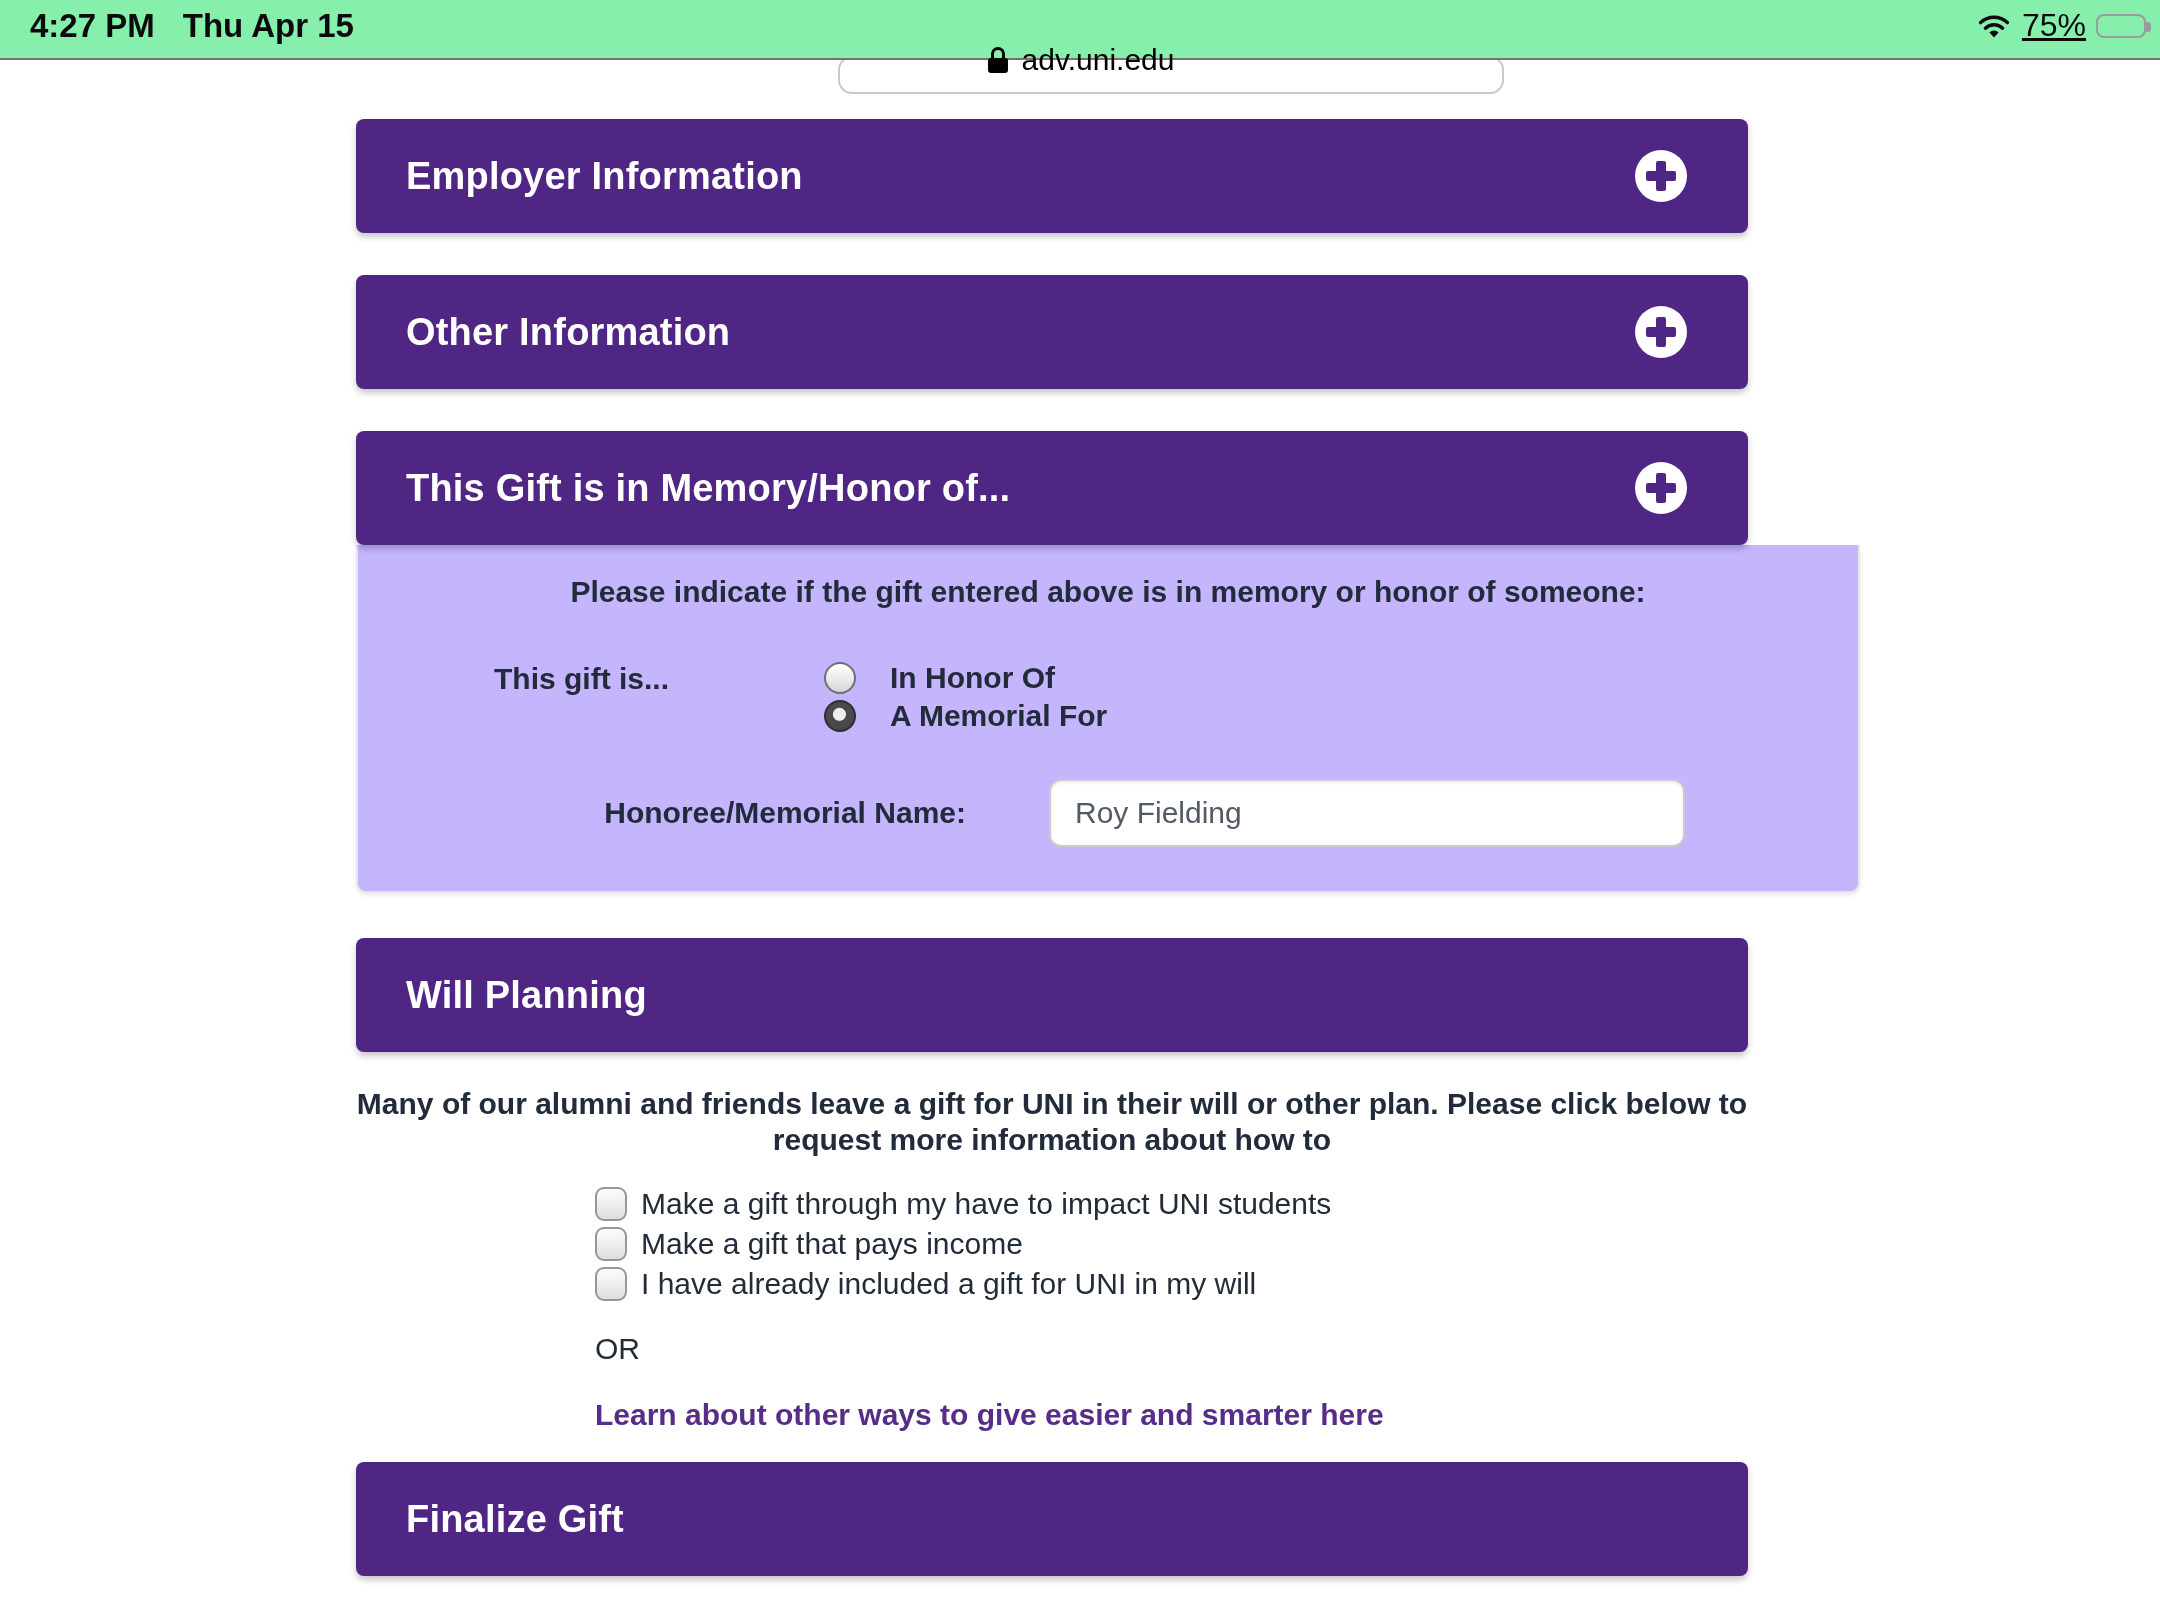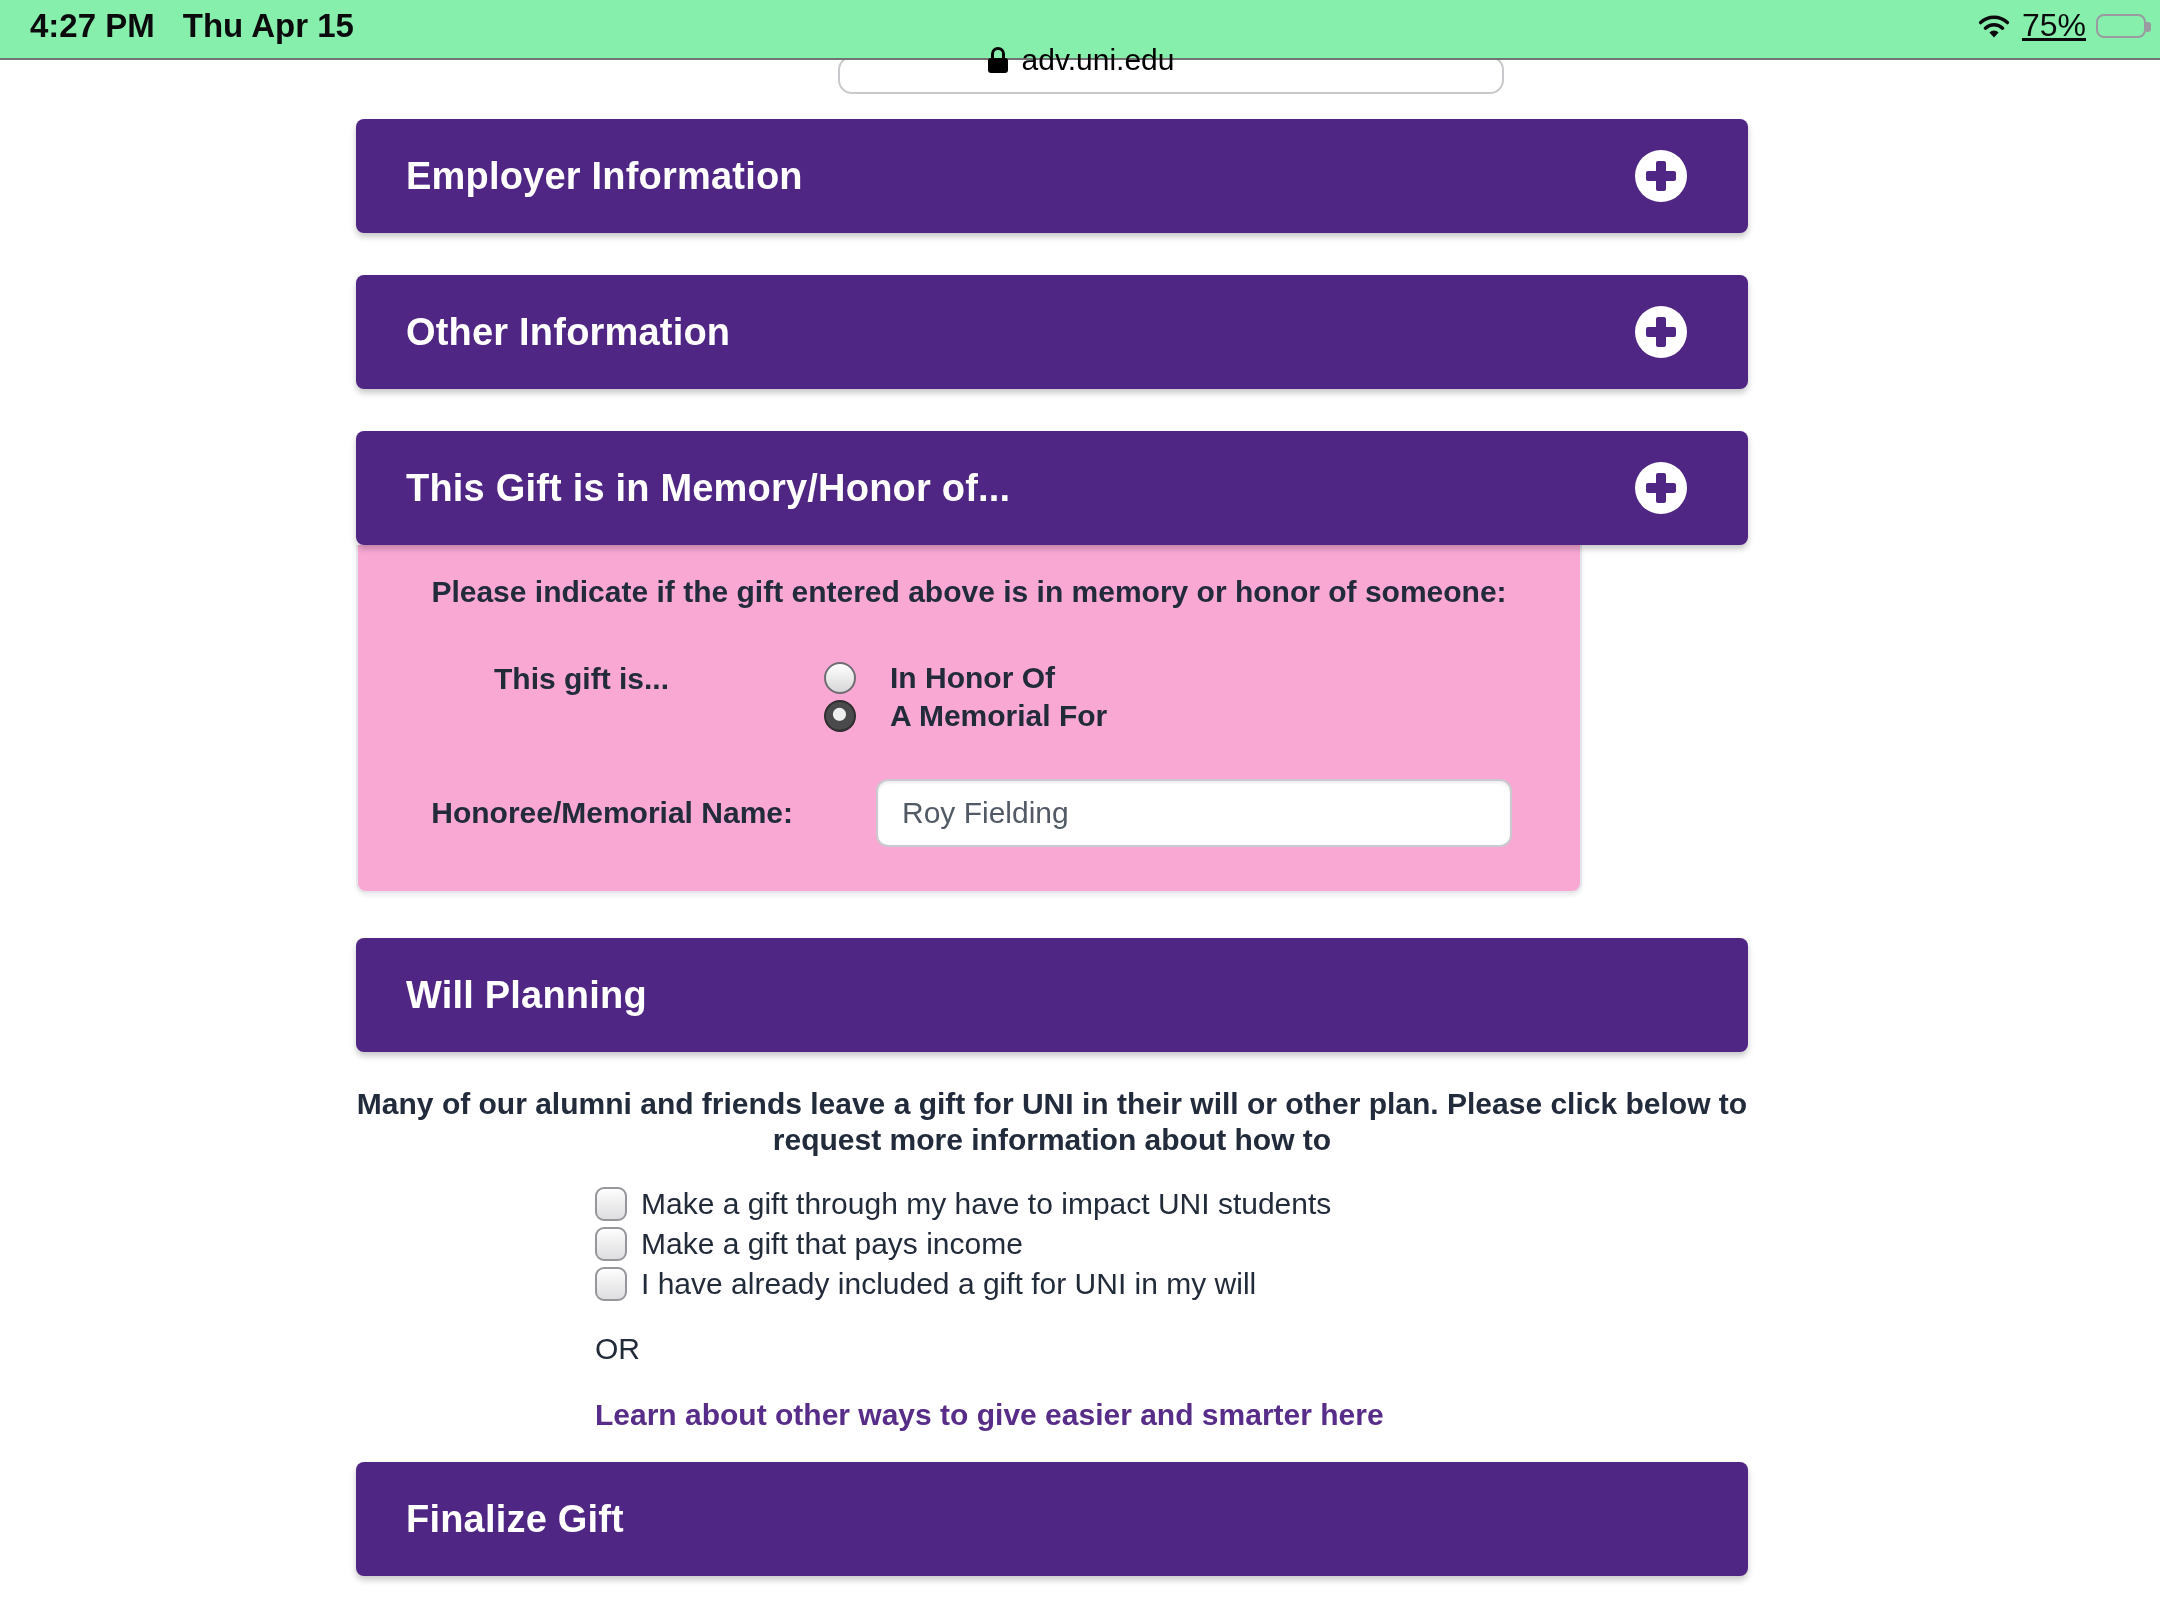--- a/index.html
+++ b/index.html
@@ -35,34 +35,34 @@
     padding:0 60px 0 50px; position:relative; }
   .bar h2 { color:#ffffff; font-size:38px; font-weight:bold; letter-spacing:0.2px; }
   .plus { position:absolute; right:61px; top:31px; width:52px; height:52px;
     background:#ffffff; border-radius:50%; }
   .plus::before, .plus::after { content:""; position:absolute; background:#4F2683; border-radius:2px; }
   .plus::before { left:11px; top:21px; width:30px; height:10px; }
   .plus::after  { left:21px; top:11px; width:10px; height:30px; }
 
   .mt37 { margin-top:37px; } .mt42 { margin-top:42px; } .mt45 { margin-top:45px; } .mt30 { margin-top:30px; }
 
-  .panel { width:1226px; height:348px; background:#f9a8d4; border:2px solid #E6E6EA;
+  .panel { width:1504px; height:348px; background:#c4b5fd; border:2px solid #E6E6EA;
     border-top:none; border-radius:0 0 10px 10px; box-shadow:0 3px 4px rgba(0,0,0,0.07);
     padding-top:30px; }
   .prompt { text-align:center; font-size:30px; font-weight:bold; color:#212B3B; }
   .gift-row { display:flex; margin-top:50px; }
   .gift-label { width:447px; text-align:center; font-size:30px; font-weight:bold; padding-top:3px; }
   .radio-col { margin-left:19px; }
   .radio-line { display:flex; align-items:center; height:38px; }
   .radio { width:32px; height:32px; border-radius:50%;
     border:2px solid #6E6E73; background:linear-gradient(#ffffff,#d7d7d9); }
   .radio.selected { border:2px solid #2E2E30;
     background:radial-gradient(circle at 48% 44%, #EFEFEF 0 6px, #4A4A4C 7px 15px, #2B2B2D 16px); }
   .radio-text { margin-left:34px; font-size:30px; color:#222B3A;font-weight:bold; }
-  .honoree-row { display:flex; align-items:center; margin-top:44px; }
+  .honoree-row { display:flex; align-items:center; margin-top:44px;justify-content:center; }
   .honoree-label { width:435px; text-align:right; font-size:30px; font-weight:bold; }
   .text-input { margin-left:83px; width:636px; height:68px; background:#fff;
     border:2px solid #CACACE; border-radius:12px; box-shadow:inset 0 2px 3px rgba(0,0,0,0.08);
     font-size:30px; color:#525A66; padding:0 24px;
     font-family:"Liberation Sans","DejaVu Sans",sans-serif; }
 
   .will-intro { margin-top:34px; width:1392px; text-align:center;
     font-size:30px; font-weight:bold; line-height:36px; color:#212B3B; }
   .check-list { margin-top:26px; margin-left:239px; }
   .check-row { display:flex; align-items:center; height:40px; }

